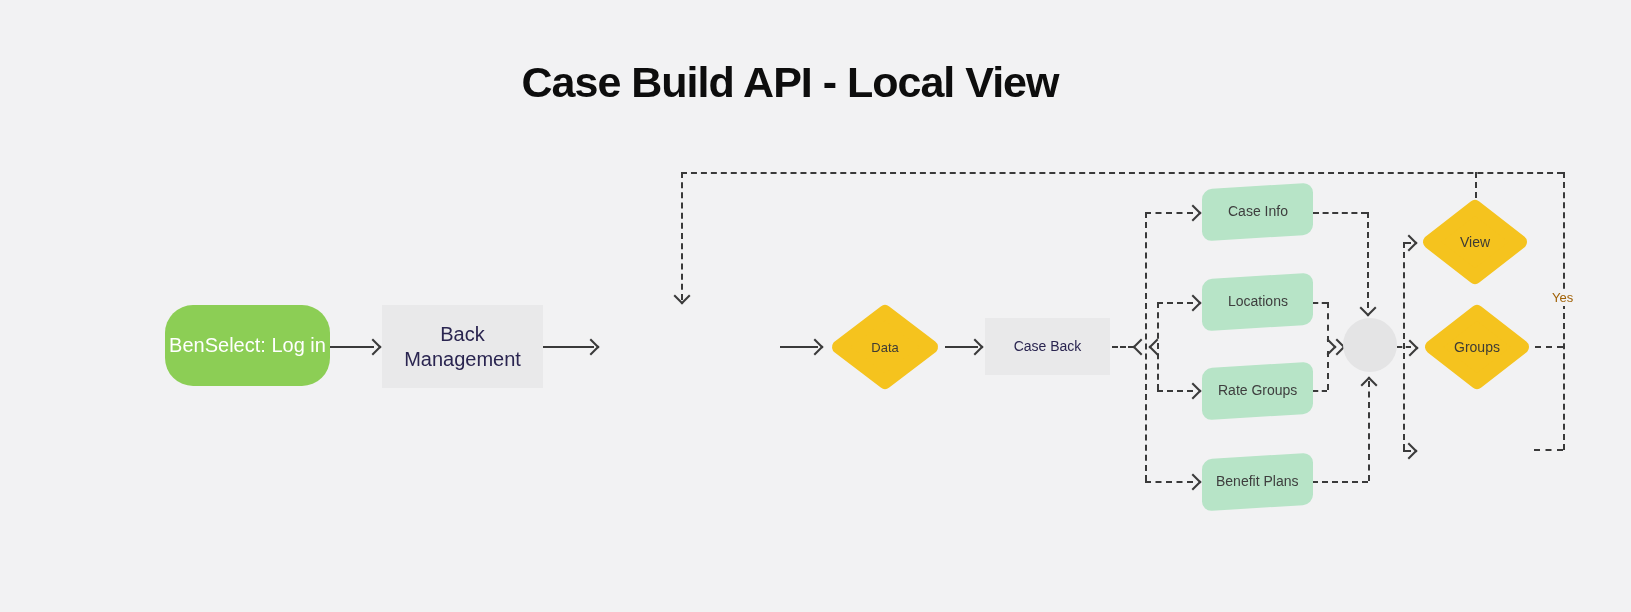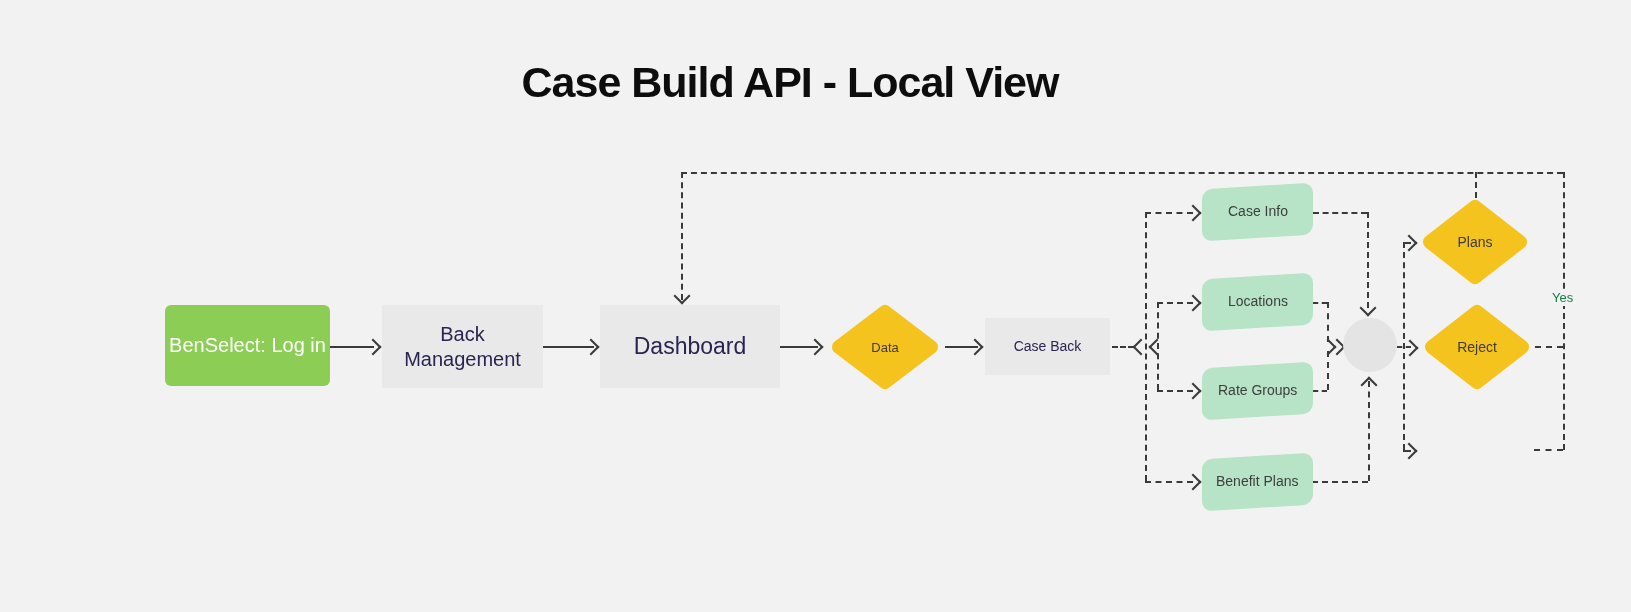--- a/index.html
+++ b/index.html
@@ -14,21 +14,21 @@
     --c-line:#3A3A3A;
     --c-title-text:#0D0D0D;
   }
   html,body{margin:0;padding:0;}
   body{background:var(--c-background);font-family:"Liberation Sans", sans-serif;}
   #canvas{position:relative;width:1631px;height:534px;background:var(--c-background);overflow:hidden;}
   .title{position:absolute;left:440px;top:58px;width:700px;text-align:center;
          font-size:43px;font-weight:bold;letter-spacing:-1px;color:var(--c-title-text);}
   .node{position:absolute;display:flex;align-items:center;justify-content:center;z-index:2;box-sizing:border-box;}
   .rect{background:var(--c-process-gray);}
-  .green{background:var(--c-process-green);border-radius:6px;}
+  .green{background:var(--c-process-green);border-radius:28px;}
   .mint{background:var(--c-mint);border-radius:10px;transform:skewY(-3.5deg);}
   .circle{background:var(--c-join-gray);border-radius:50%;}
   .lbl{text-align:center;line-height:1.25;}
   .lbl.white{color:#FFFFFF;font-size:20px;}
   .lbl.navy{color:var(--c-navy-text);}
   .lbl.dm{font-size:20px;width:130px;}
   .lbl.dash{font-size:23px;}
   .lbl.cm{font-size:14px;}
   .lbl.mintlbl{color:#3E3E3E;font-size:14px;transform:skewY(3.5deg);}
   .diamond{position:absolute;z-index:2;}
@@ -40,41 +40,38 @@
   .seg{position:absolute;z-index:1;}
   .seg.h.dash{border-top:2px dashed var(--c-line);}
   .seg.v.dash{border-left:2px dashed var(--c-line);}
   .seg.h.solid{border-top:2px solid var(--c-line);}
   .ah{position:absolute;width:10px;height:10px;z-index:1;
       border-top:2.5px solid var(--c-line);border-right:2.5px solid var(--c-line);}
   .ah.right{transform:rotate(45deg);}
   .ah.left{transform:rotate(225deg);}
   .ah.down{transform:rotate(135deg);}
   .ah.up{transform:rotate(-45deg);}
-  .edge-label{position:absolute;z-index:3;background:var(--c-background);color:#15803d;
+  .edge-label{position:absolute;z-index:3;background:var(--c-background);color:#a16207;
               font-size:13px;padding:1px 4px;}
 </style>
 </head>
 <body>
 
 <div id="canvas">
 
   <div class="title">Case Build API - Local View</div>
 
   <div class="node green" style="left:165px;top:305px;width:165px;height:81px">
     <span class="lbl white">BenSelect: Log in</span>
   </div>
 
   <div class="node rect" style="left:382px;top:305px;width:161px;height:83px">
     <span class="lbl navy dm">Back Management</span>
   </div>
 
-  <div class="node rect" style="left:600px;top:305px;width:180px;height:83px">
-    <span class="lbl navy dash">Dashboard</span>
-  </div>
 
   <div class="diamond" style="left:825px;top:301px;width:120px;height:92px">
     <svg viewBox="0 0 120 92" width="120" height="92">
       <polygon points="14,46 60,11 106,46 60,81"></polygon>
     </svg>
     <span class="dlbl sm">Data</span>
   </div>
 
   <div class="node rect" style="left:985px;top:318px;width:125px;height:57px">
     <span class="lbl navy cm">Case Back</span>
@@ -92,28 +89,28 @@
   <div class="node mint" style="left:1202px;top:456px;width:111px;height:52px">
     <span class="lbl mintlbl">Benefit Plans</span>
   </div>
 
   <div class="node circle" style="left:1343px;top:318px;width:54px;height:54px"></div>
 
   <div class="diamond" style="left:1417px;top:197px;width:116px;height:90px">
     <svg viewBox="0 0 116 90" width="116" height="90">
       <polygon points="13,45 58,10 103,45 58,80"></polygon>
     </svg>
-    <span class="dlbl">Plans</span>
+    <span class="dlbl">View</span>
   </div>
 
   <div class="diamond" style="left:1419px;top:302px;width:116px;height:90px">
     <svg viewBox="0 0 116 90" width="116" height="90">
       <polygon points="13,45 58,10 103,45 58,80"></polygon>
     </svg>
-    <span class="dlbl">Reject</span>
+    <span class="dlbl">Groups</span>
   </div>
 
 
   <div class="edge-label" style="left:1548px;top:289px">Yes</div>
 
 <div class="seg h solid" style="left: 330px; top: 346px; width: 44px; height: 0px;"></div>
     <div class="seg h solid" style="left: 543px; top: 346px; width: 51px; height: 0px;"></div>
     <div class="seg h solid" style="left: 780px; top: 346px; width: 38px; height: 0px;"></div>
     <div class="seg h solid" style="left: 945px; top: 346px; width: 33px; height: 0px;"></div>
     <div class="seg h dash" style="left: 681px; top: 172px; width: 882px; height: 0px;"></div>

